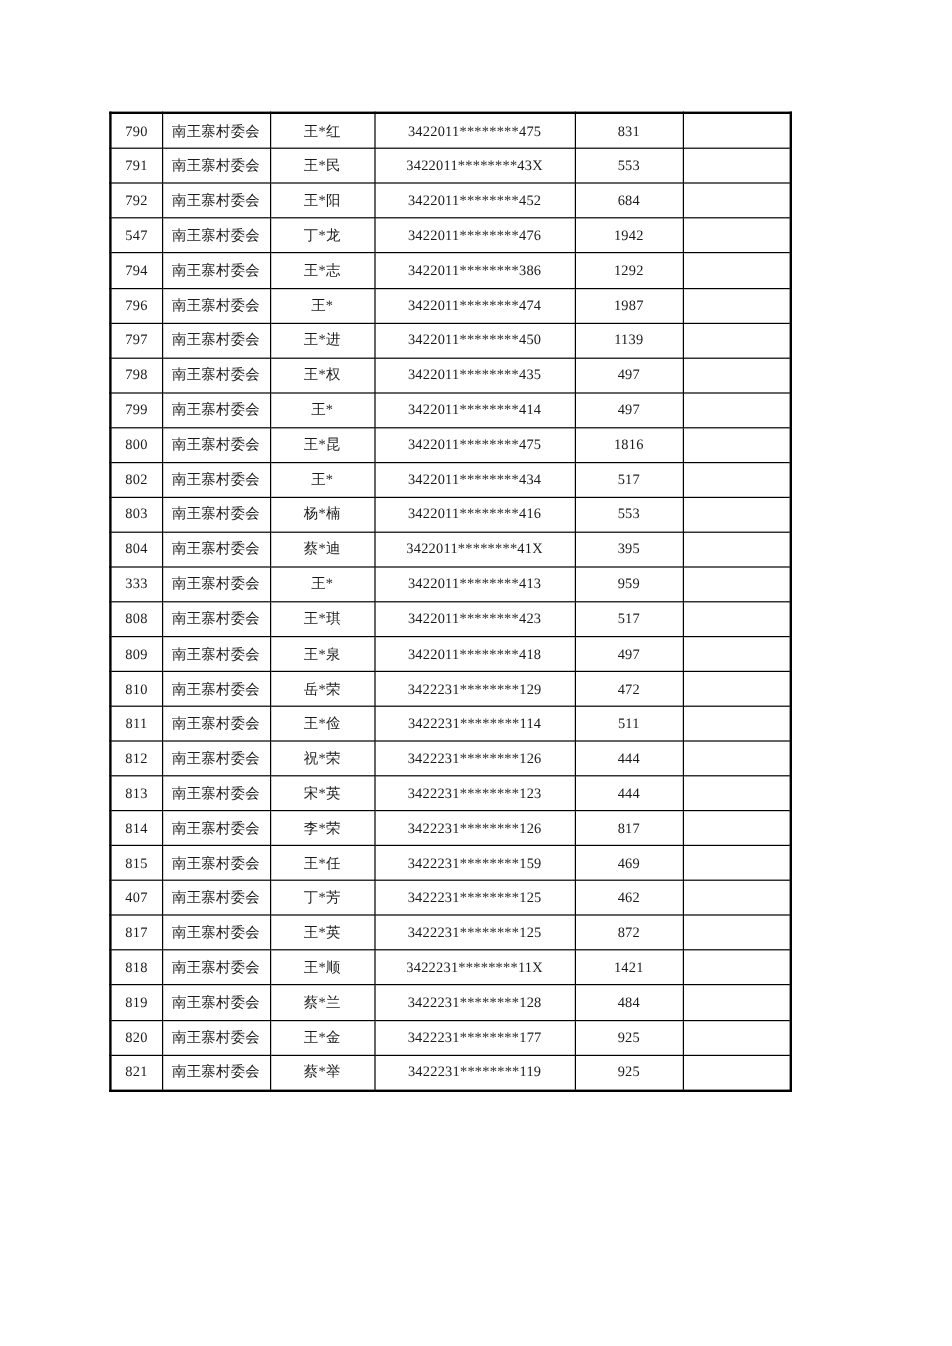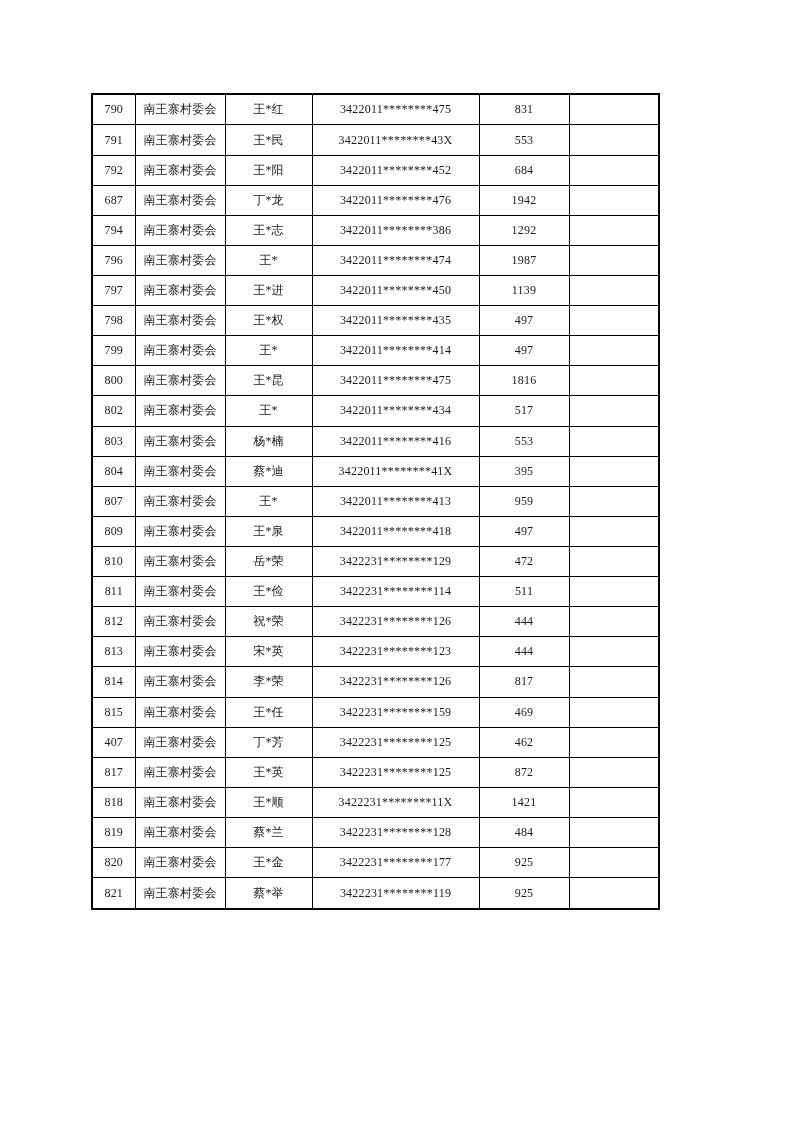--- a/index.html
+++ b/index.html
@@ -77,21 +77,21 @@
         </tr>
         <tr>
           <td>792</td>
           <td>南王寨村委会</td>
           <td>王*阳</td>
           <td>3422011********452</td>
           <td>684</td>
           <td></td>
         </tr>
         <tr>
-          <td>687</td>
+          <td>547</td>
           <td>南王寨村委会</td>
           <td>丁*龙</td>
           <td>3422011********476</td>
           <td>1942</td>
           <td></td>
         </tr>
         <tr>
           <td>794</td>
           <td>南王寨村委会</td>
           <td>王*志</td>
@@ -157,25 +157,33 @@
         </tr>
         <tr>
           <td>804</td>
           <td>南王寨村委会</td>
           <td>蔡*迪</td>
           <td>3422011********41X</td>
           <td>395</td>
           <td></td>
         </tr>
         <tr>
-          <td>807</td>
+          <td>333</td>
           <td>南王寨村委会</td>
           <td>王*</td>
           <td>3422011********413</td>
           <td>959</td>
+          <td></td>
+        </tr>
+        <tr>
+          <td>808</td>
+          <td>南王寨村委会</td>
+          <td>王*琪</td>
+          <td>3422011********423</td>
+          <td>517</td>
           <td></td>
         </tr>
         <tr>
           <td>809</td>
           <td>南王寨村委会</td>
           <td>王*泉</td>
           <td>3422011********418</td>
           <td>497</td>
           <td></td>
         </tr>

